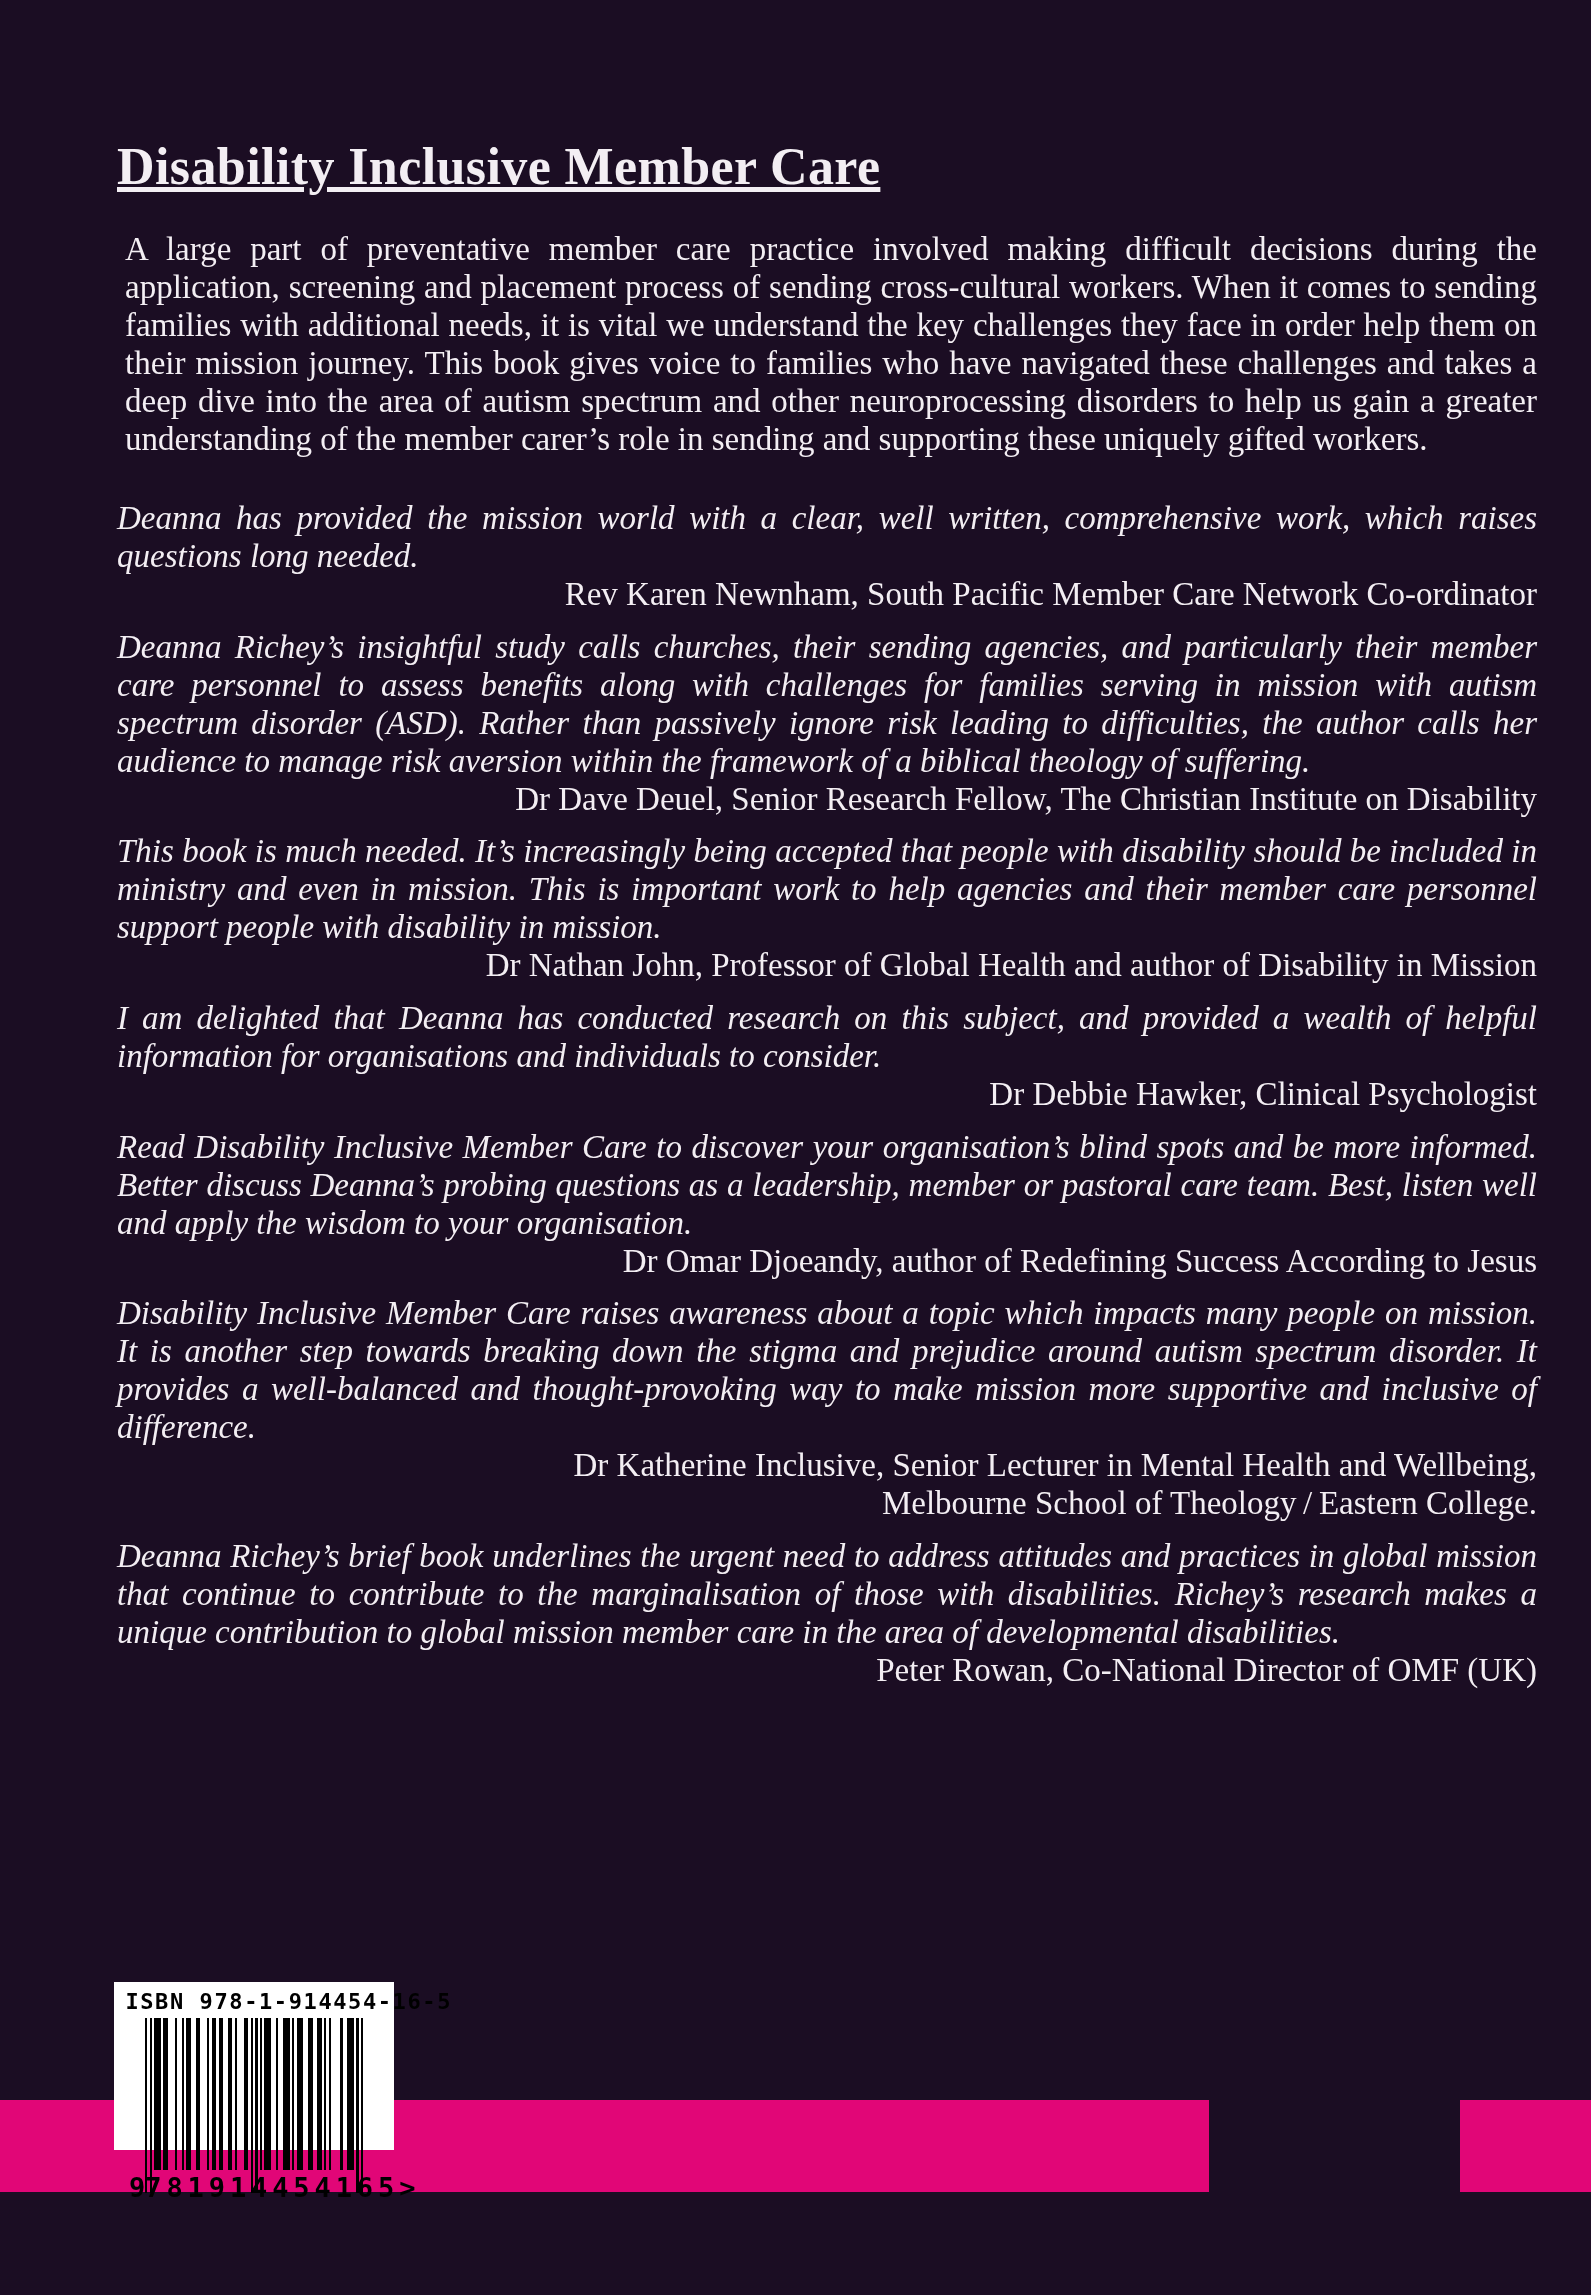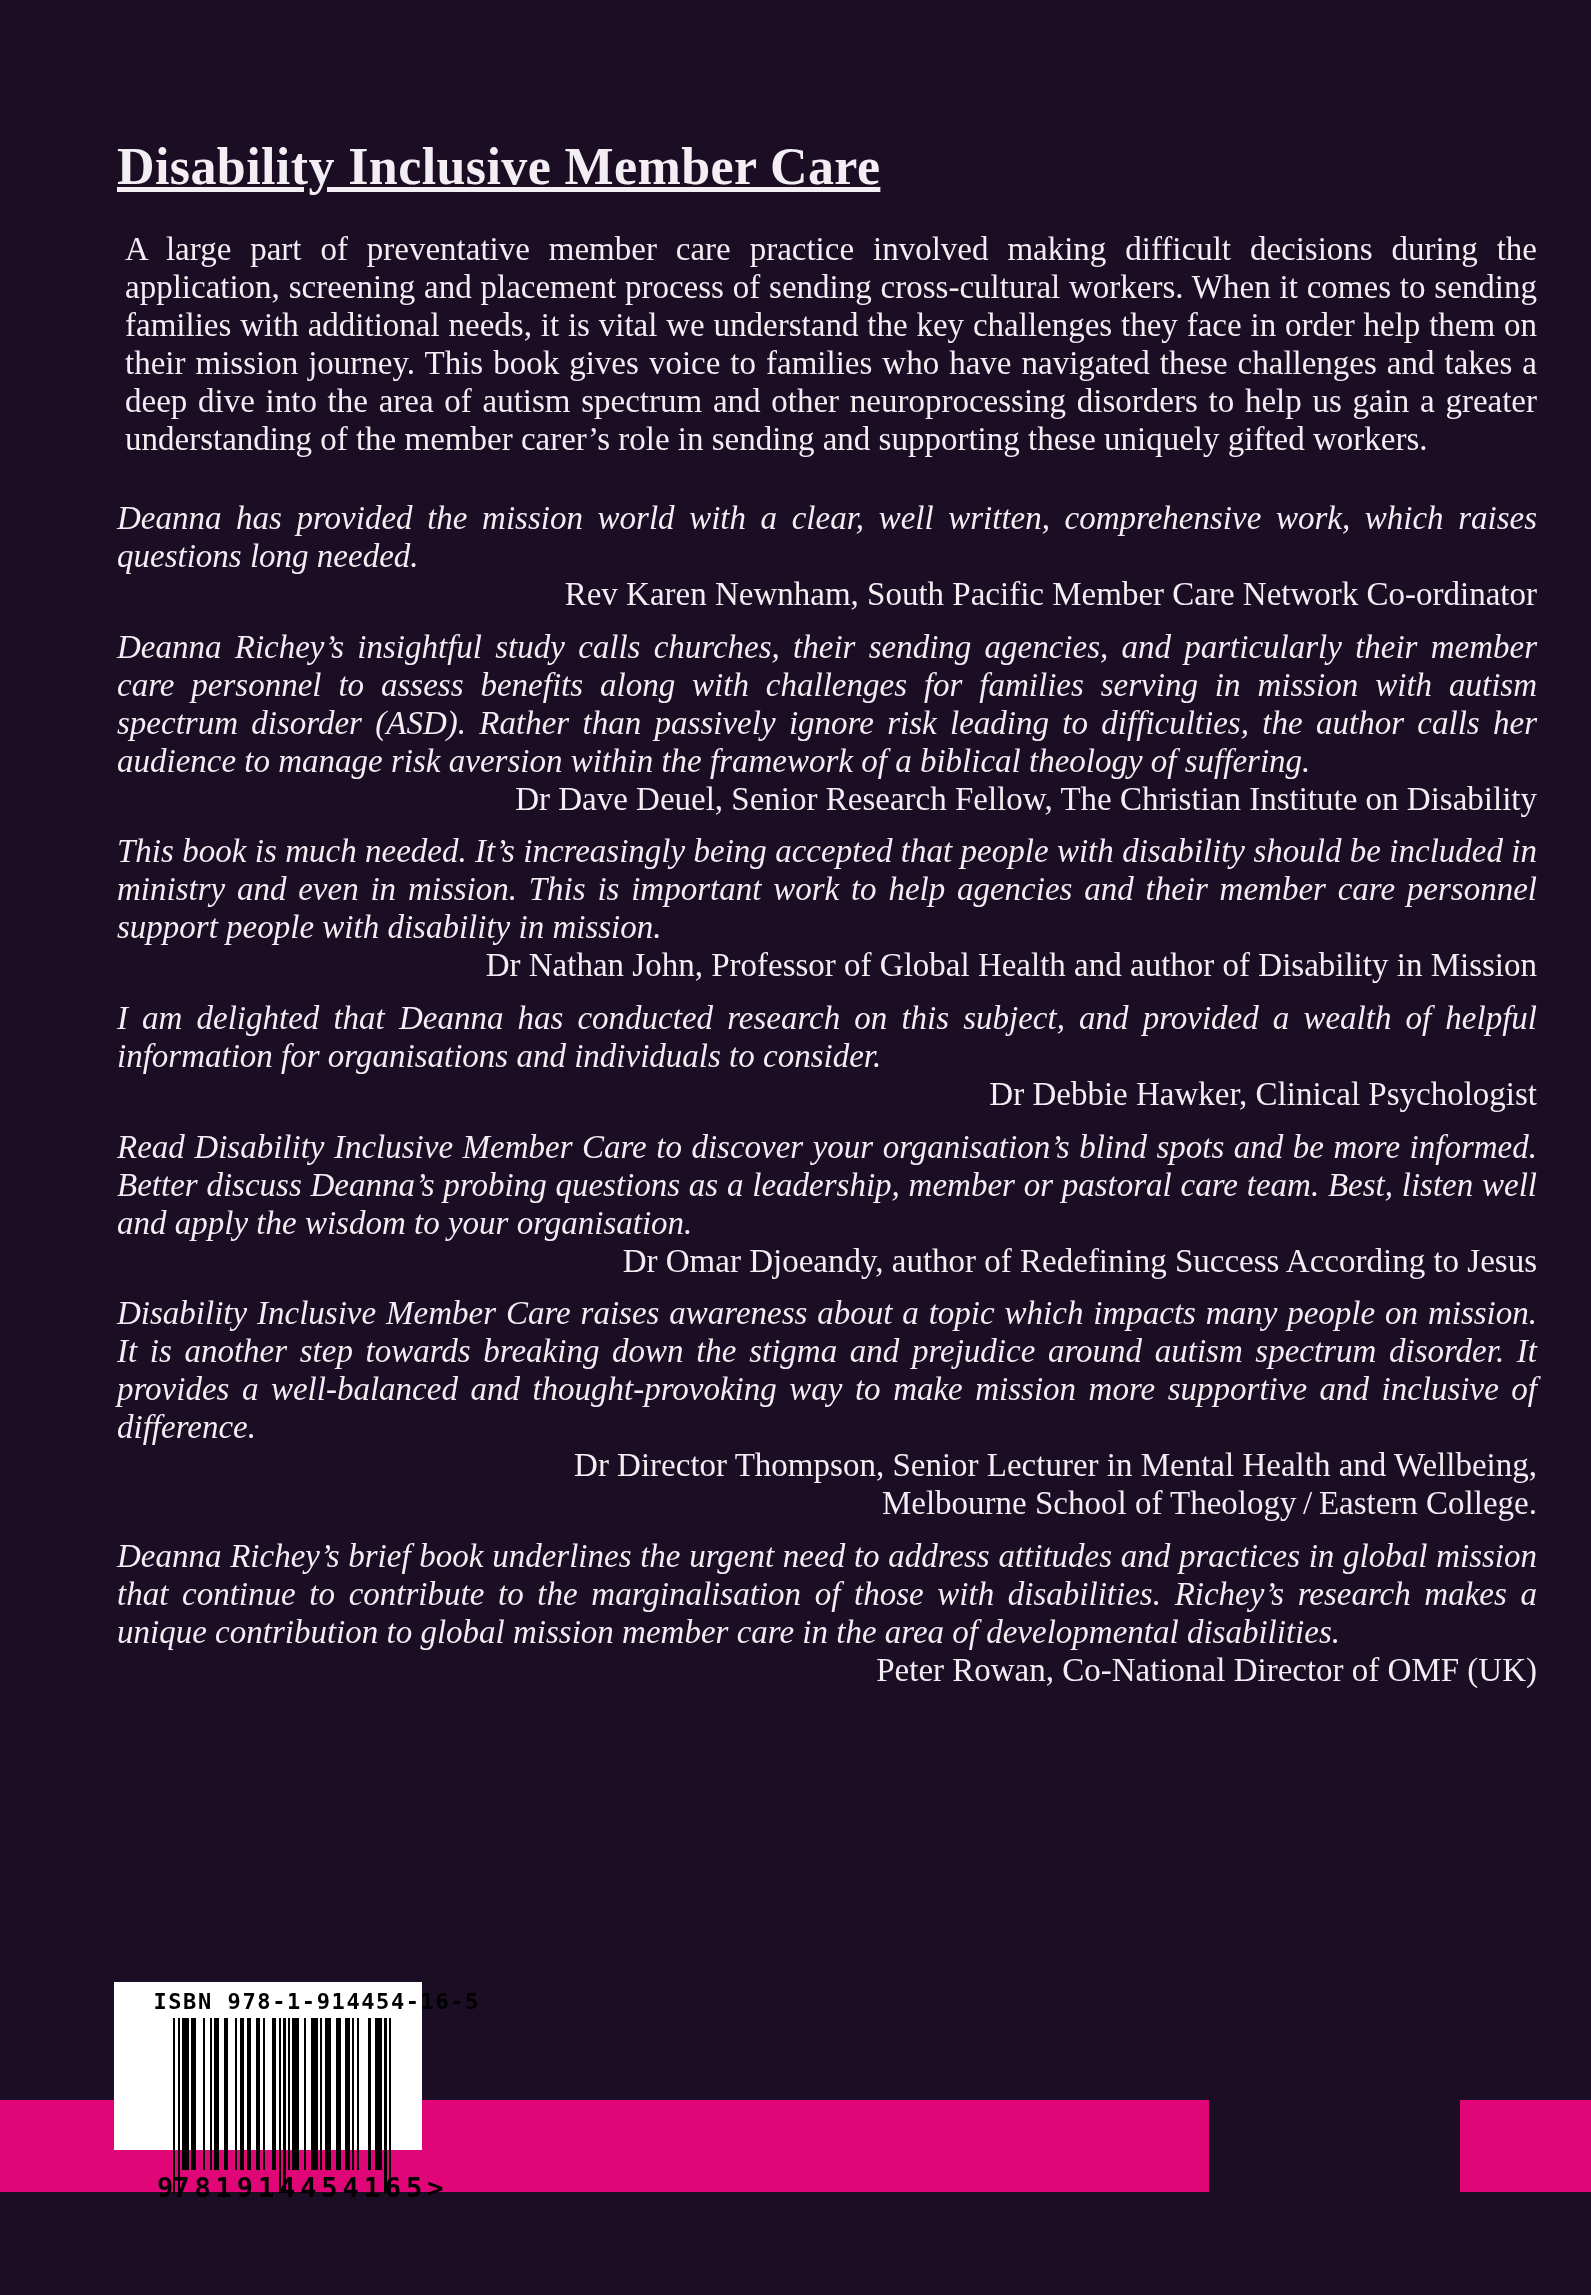--- a/index.html
+++ b/index.html
@@ -71,21 +71,20 @@
     color:#ffffff;
     letter-spacing:0.8px;
   }
 
   .barcode-box{
     position:absolute;
     left:114px;top:1982px;
     width:280px;height:168px;
     background:var(--barcode-bg,#ffffff);
     color:var(--barcode-ink,#000000);
-    padding-left:28px;
   }
   .isbn-label{
     font-family:"DejaVu Sans Mono", monospace;
     font-size:22px;
     font-weight:bold;
     letter-spacing:1.6px;
     padding:6.5px 0 0 11.4px;
     white-space:nowrap;
   }
   .bars{
@@ -135,21 +134,21 @@
         <div class="endorsement">
           <p class="quote">I am delighted that Deanna has conducted research on this subject, and provided a wealth of helpful information for organisations and individuals to consider.</p>
           <p class="attr-line"><span>Dr Debbie Hawker, Clinical Psychologist</span></p>
         </div>
         <div class="endorsement">
           <p class="quote">Read Disability Inclusive Member Care to discover your organisation’s blind spots and be more informed. Better discuss Deanna’s probing questions as a leadership, member or pastoral care team. Best, listen well and apply the wisdom to your organisation.</p>
           <p class="attr-line"><span>Dr Omar Djoeandy, author of </span><span class="it">Redefining Success According to Jesus</span></p>
         </div>
         <div class="endorsement">
           <p class="quote">Disability Inclusive Member Care raises awareness about a topic which impacts many people on mission. It is another step towards breaking down the stigma and prejudice around autism spectrum disorder. It provides a well-balanced and thought-provoking way to make mission more supportive and inclusive of difference.</p>
-          <p class="attr-line"><span>Dr Director Thompson, Senior Lecturer in Mental Health and Wellbeing,</span></p>
+          <p class="attr-line"><span>Dr Katherine Inclusive, Senior Lecturer in Mental Health and Wellbeing,</span></p>
           <p class="attr-line"><span>Melbourne School of Theology / Eastern College.</span></p>
         </div>
         <div class="endorsement">
           <p class="quote">Deanna Richey’s brief book underlines the urgent need to address attitudes and practices in global mission that continue to contribute to the marginalisation of those with disabilities. Richey’s research makes a unique contribution to global mission member care in the area of developmental disabilities.</p>
           <p class="attr-line"><span>Peter Rowan, Co-National Director of OMF (UK)</span></p>
         </div>
       </div>
   </div>
 
   <div class="pink-stripe"></div>

